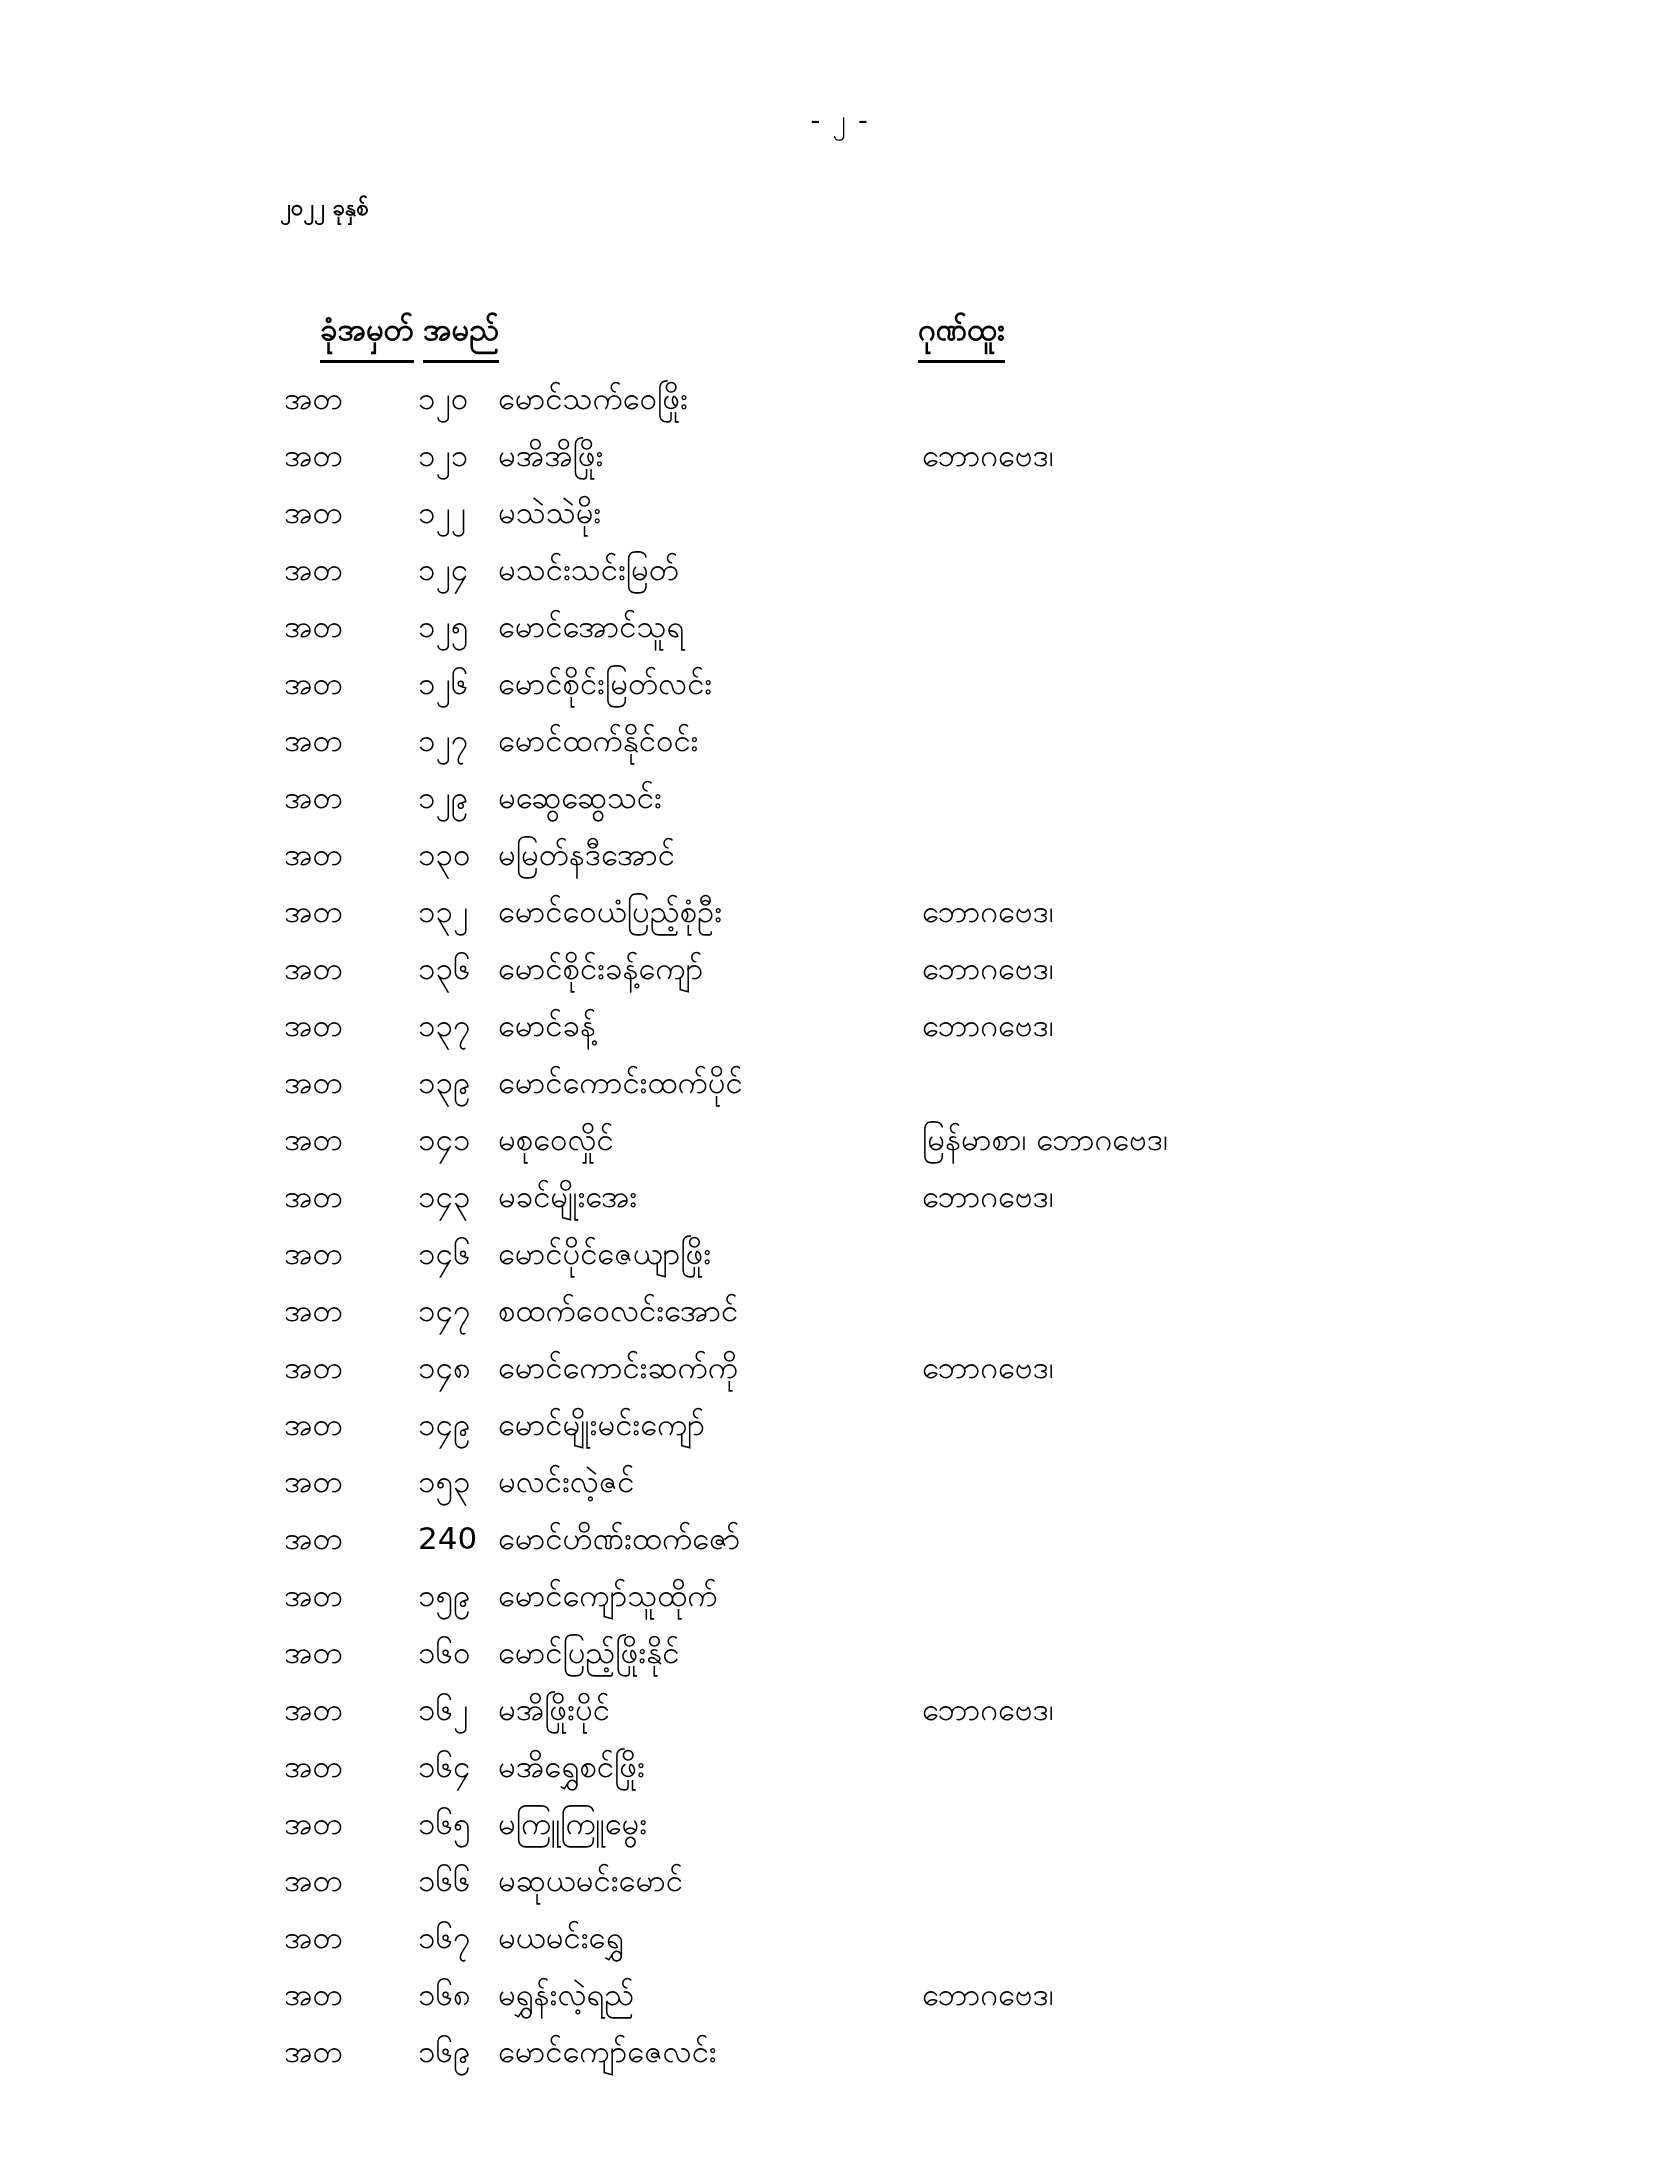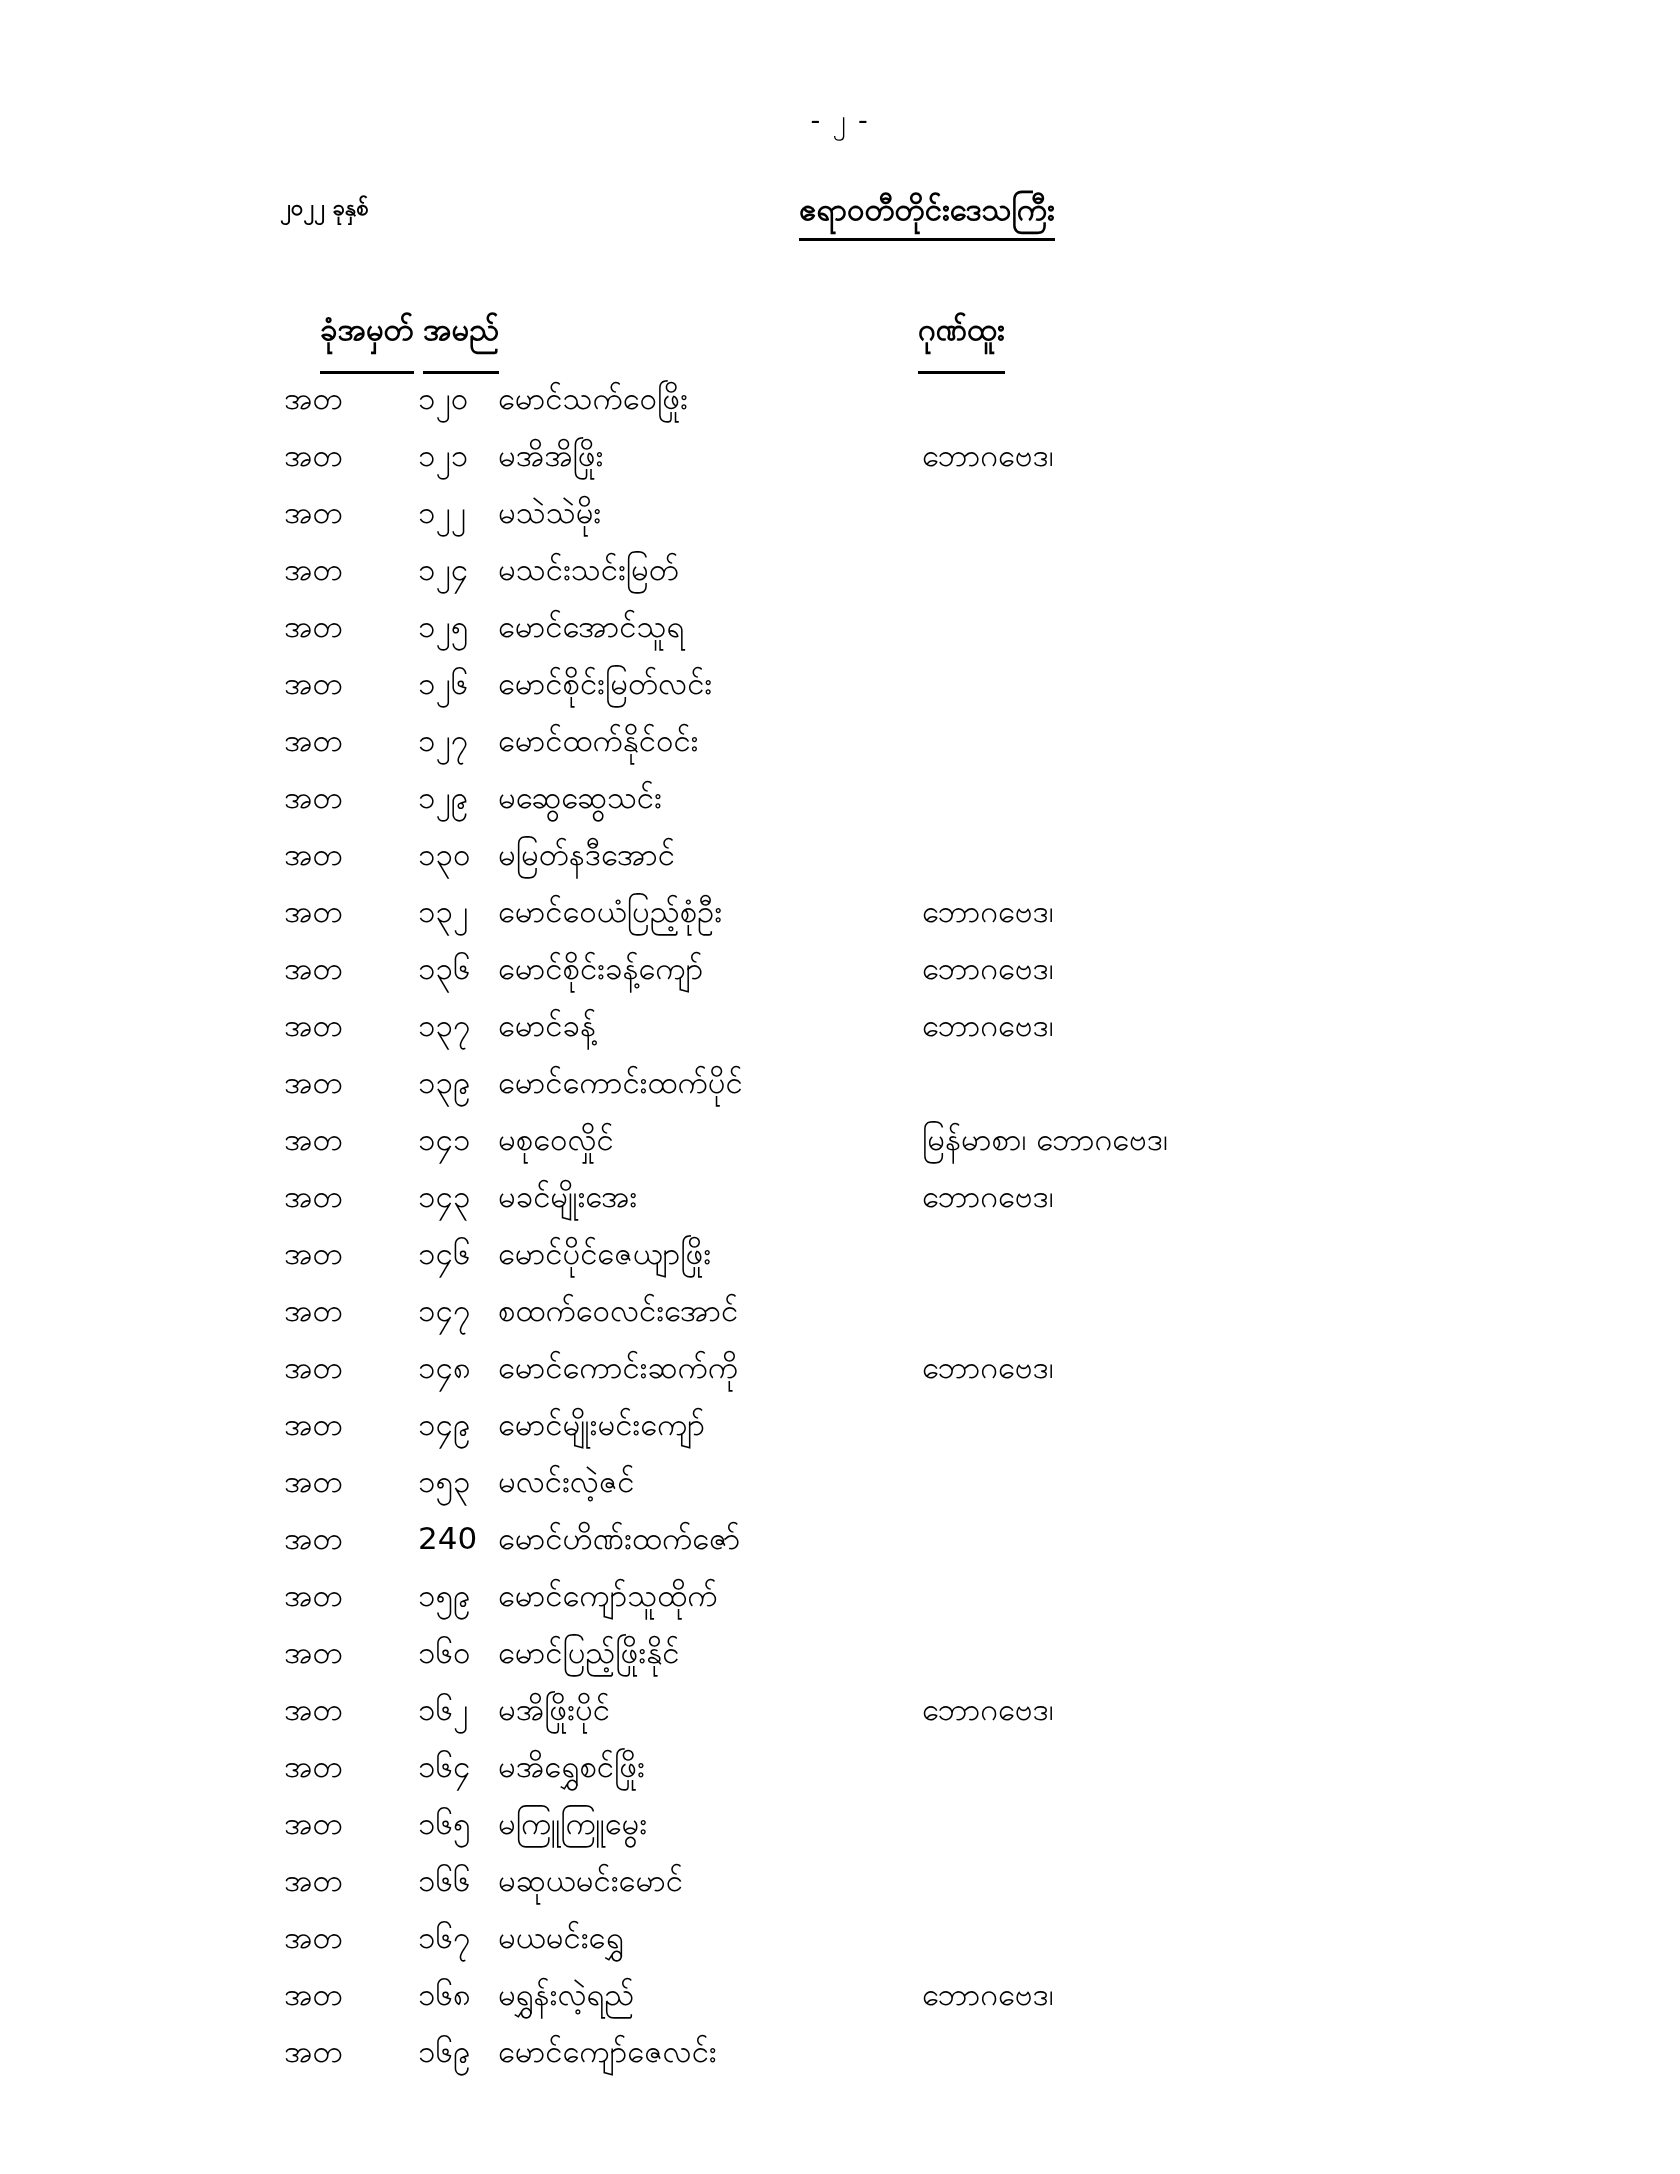--- a/index.html
+++ b/index.html
@@ -44,21 +44,21 @@
     font-size: 31px;
     font-weight: bold;
     white-space: nowrap;
   }
   .col-header {
     position: absolute;
     top: 309px;
     font-size: 31px;
     font-weight: bold;
     border-bottom: 3.6px solid #000000;
-    padding-bottom: 16px;
+    padding-bottom: 5px;
     white-space: nowrap;
   }
   .col-header.roll { left: 320px; }
   .col-header.name { left: 423px; }
   .col-header.dist { left: 918px; }
   .rows {
     position: absolute;
     top: 370px;
     left: 0;
     width: 1445px;
@@ -81,23 +81,20 @@
 </style>
 </head>
 <body>
 
 <div class="page">
 
   <div class="page-number">- ၂ -</div>
 
   <div class="year-label">၂၀၂၂ ခုနှစ်</div>
 
-  <div class="title-block line1">
-    <span class="underlined">ဧရာဝတီတိုင်းဒေသကြီး</span>
-  </div>
 
 
   <div class="col-header roll">ခုံအမှတ်</div>
 
   <div class="col-header name">အမည်</div>
 
   <div class="col-header dist">ဂုဏ်ထူး</div>
 
   <div class="rows">
 

